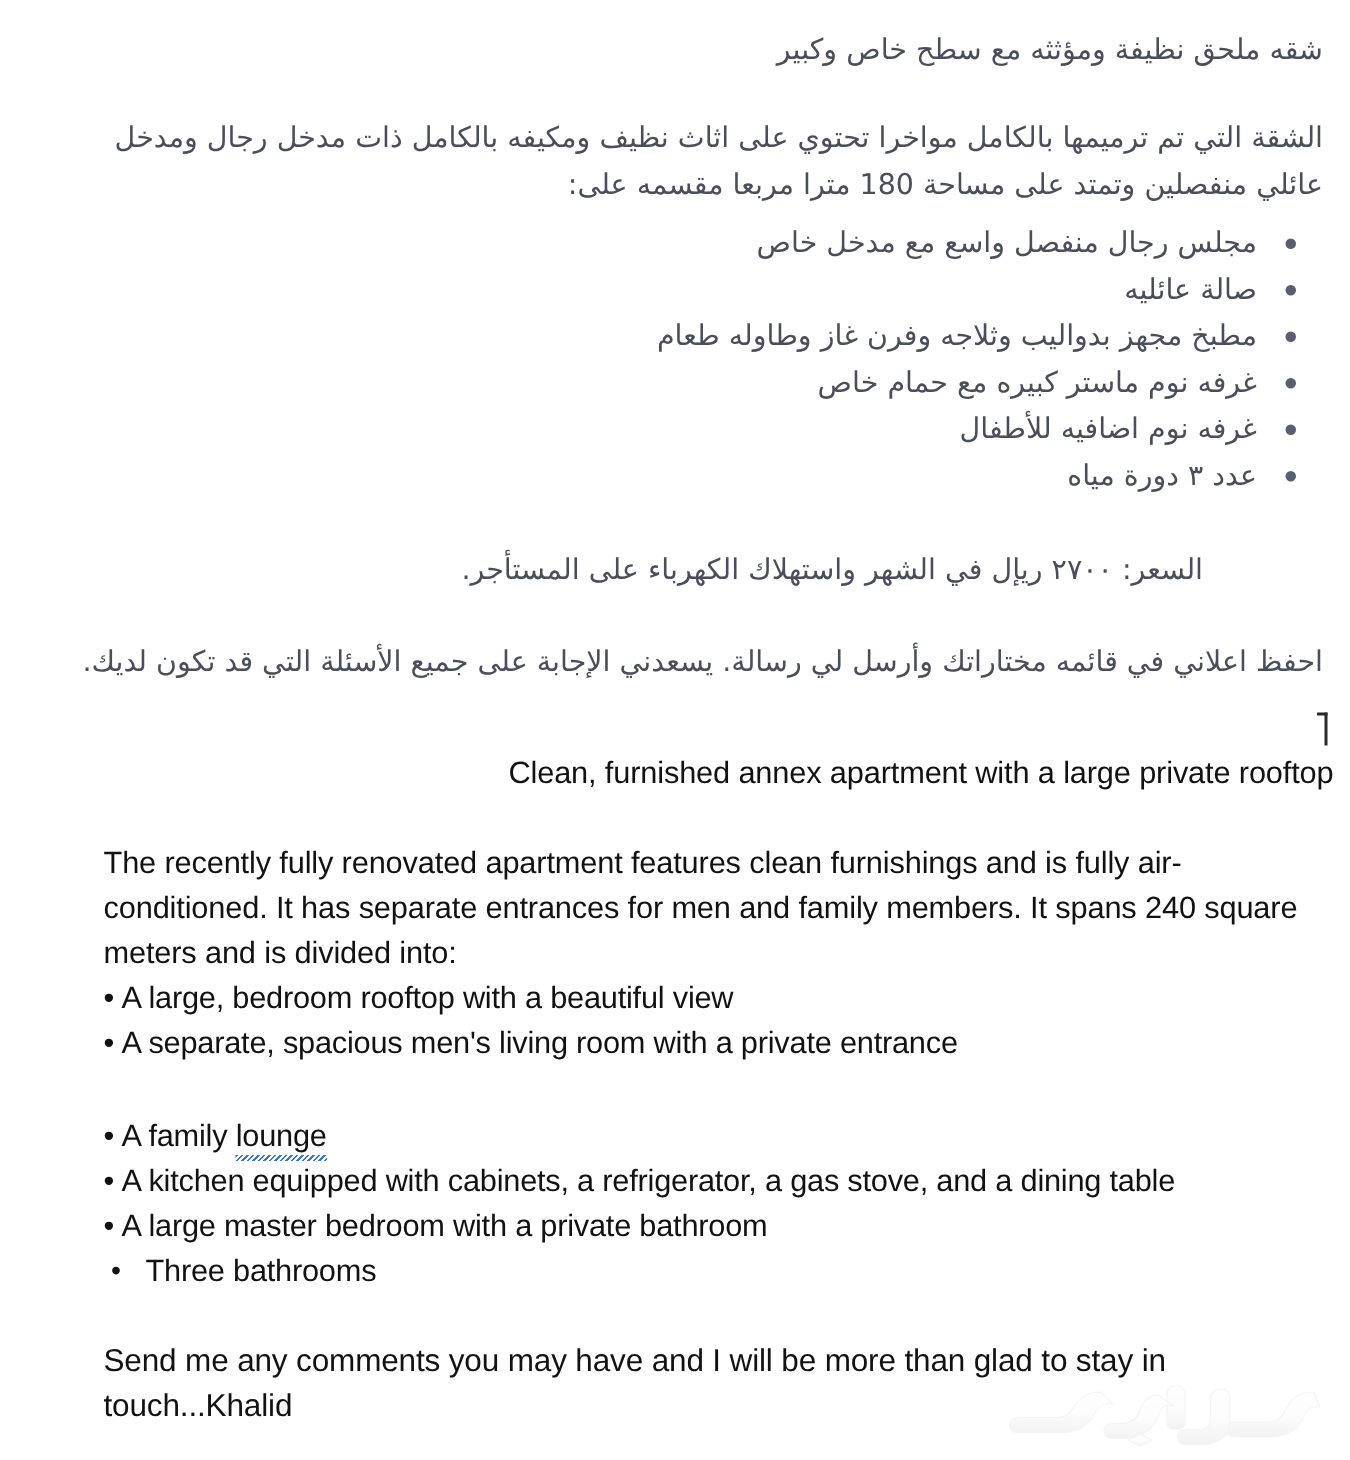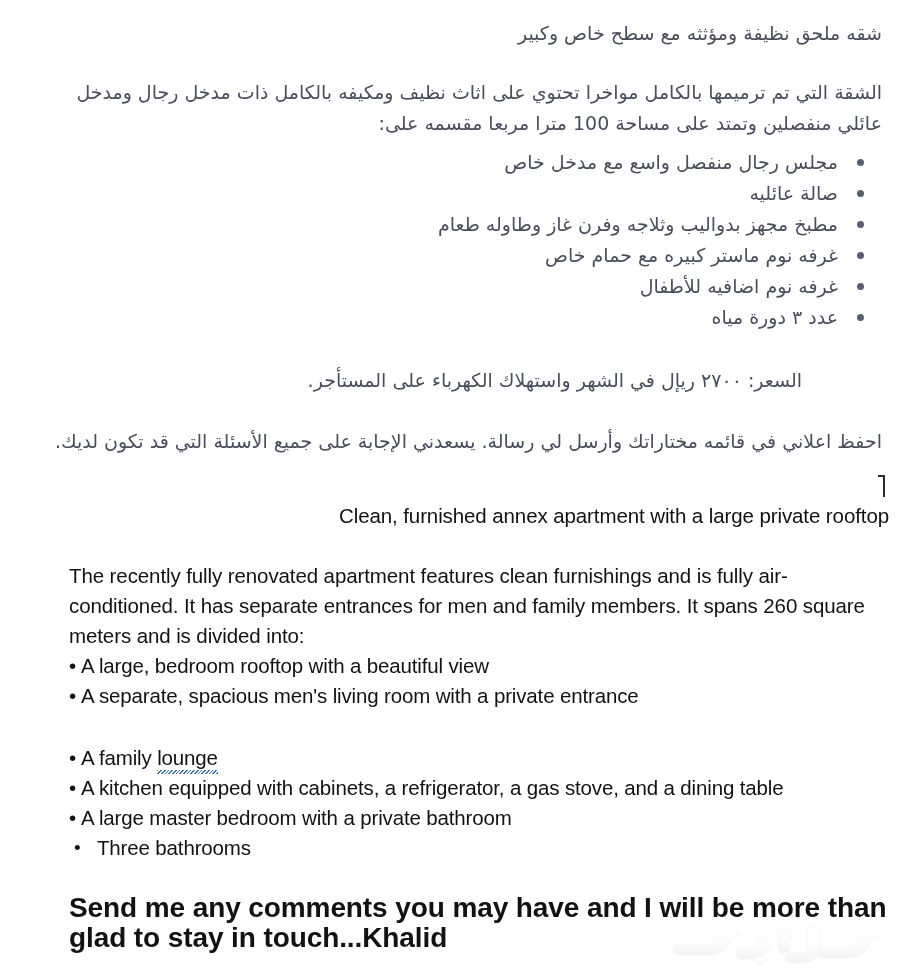--- a/index.html
+++ b/index.html
@@ -188,24 +188,23 @@
     background-image:
       repeating-linear-gradient(135deg,
         #2f6fd0 0px, #2f6fd0 1.2px,
         transparent 1.2px, transparent 2.6px);
     opacity: 0.95;
   }
 
   .en-closing {
     margin: 0;
     padding-top: 30px;
-    font-size: 28px;
+    font-size: 21px;
     line-height: 30px;
     letter-spacing: -0.1px;
-    font-weight: bold;
   }
 
   
   .watermark {
     position: absolute;
     left: 664px;
     top: 916px;
     width: 220px;
     height: 54px;
     pointer-events: none;
@@ -214,21 +213,21 @@
 </style>
 </head>
 <body>
 
 <div class="page">
 
   <div class="ar-block">
 
     <p class="ar-heading">شقه ملحق نظيفة ومؤثثه مع سطح خاص وكبير</p>
 
-    <p class="ar-para">الشقة التي تم ترميمها بالكامل مواخرا تحتوي على اثاث نظيف ومكيفه بالكامل ذات مدخل رجال ومدخل عائلي منفصلين وتمتد على مساحة 100 مترا مربعا مقسمه على:</p>
+    <p class="ar-para">الشقة التي تم ترميمها بالكامل مواخرا تحتوي على اثاث نظيف ومكيفه بالكامل ذات مدخل رجال ومدخل عائلي منفصلين وتمتد على مساحة 180 مترا مربعا مقسمه على:</p>
 
     <ul class="ar-list">
       <li>مجلس رجال منفصل واسع مع مدخل خاص</li>
       <li>صالة عائليه</li>
       <li>مطبخ مجهز بدواليب وثلاجه وفرن غاز وطاوله طعام</li>
       <li>غرفه نوم ماستر كبيره مع حمام خاص</li>
       <li>غرفه نوم اضافيه للأطفال</li>
       <li>عدد ٣ دورة مياه</li>
     </ul>
 
@@ -238,21 +237,21 @@
       <span>احفظ اعلاني في قائمه مختاراتك وأرسل لي رسالة. يسعدني الإجابة على جميع الأسئلة التي قد تكون لديك.</span>
     </p>
   </div>
 
   <div class="caret"></div>
 
   <div class="en-block">
 
     <p class="en-heading">Clean, furnished annex apartment with a large private rooftop</p>
 
-    <p class="en-para">The recently fully renovated apartment features clean furnishings and is fully air-conditioned. It has separate entrances for men and family members. It spans 260 square meters and is divided into:</p>
+    <p class="en-para">The recently fully renovated apartment features clean furnishings and is fully air-conditioned. It has separate entrances for men and family members. It spans 240 square meters and is divided into:</p>
 
     <ul class="en-list">
 
       <li><span class="dash-bullet">•</span><span>A large, bedroom rooftop with a beautiful view</span></li>
 
       <li><span class="dash-bullet">•</span><span>A separate, spacious men's living room with a private entrance</span></li>
 
       <li><span class="dash-bullet">•</span><span>A family </span><span class="spell">lounge</span></li>
 
       <li><span class="dash-bullet">•</span><span>A kitchen equipped with cabinets, a refrigerator, a gas stove, and a dining table</span></li>

